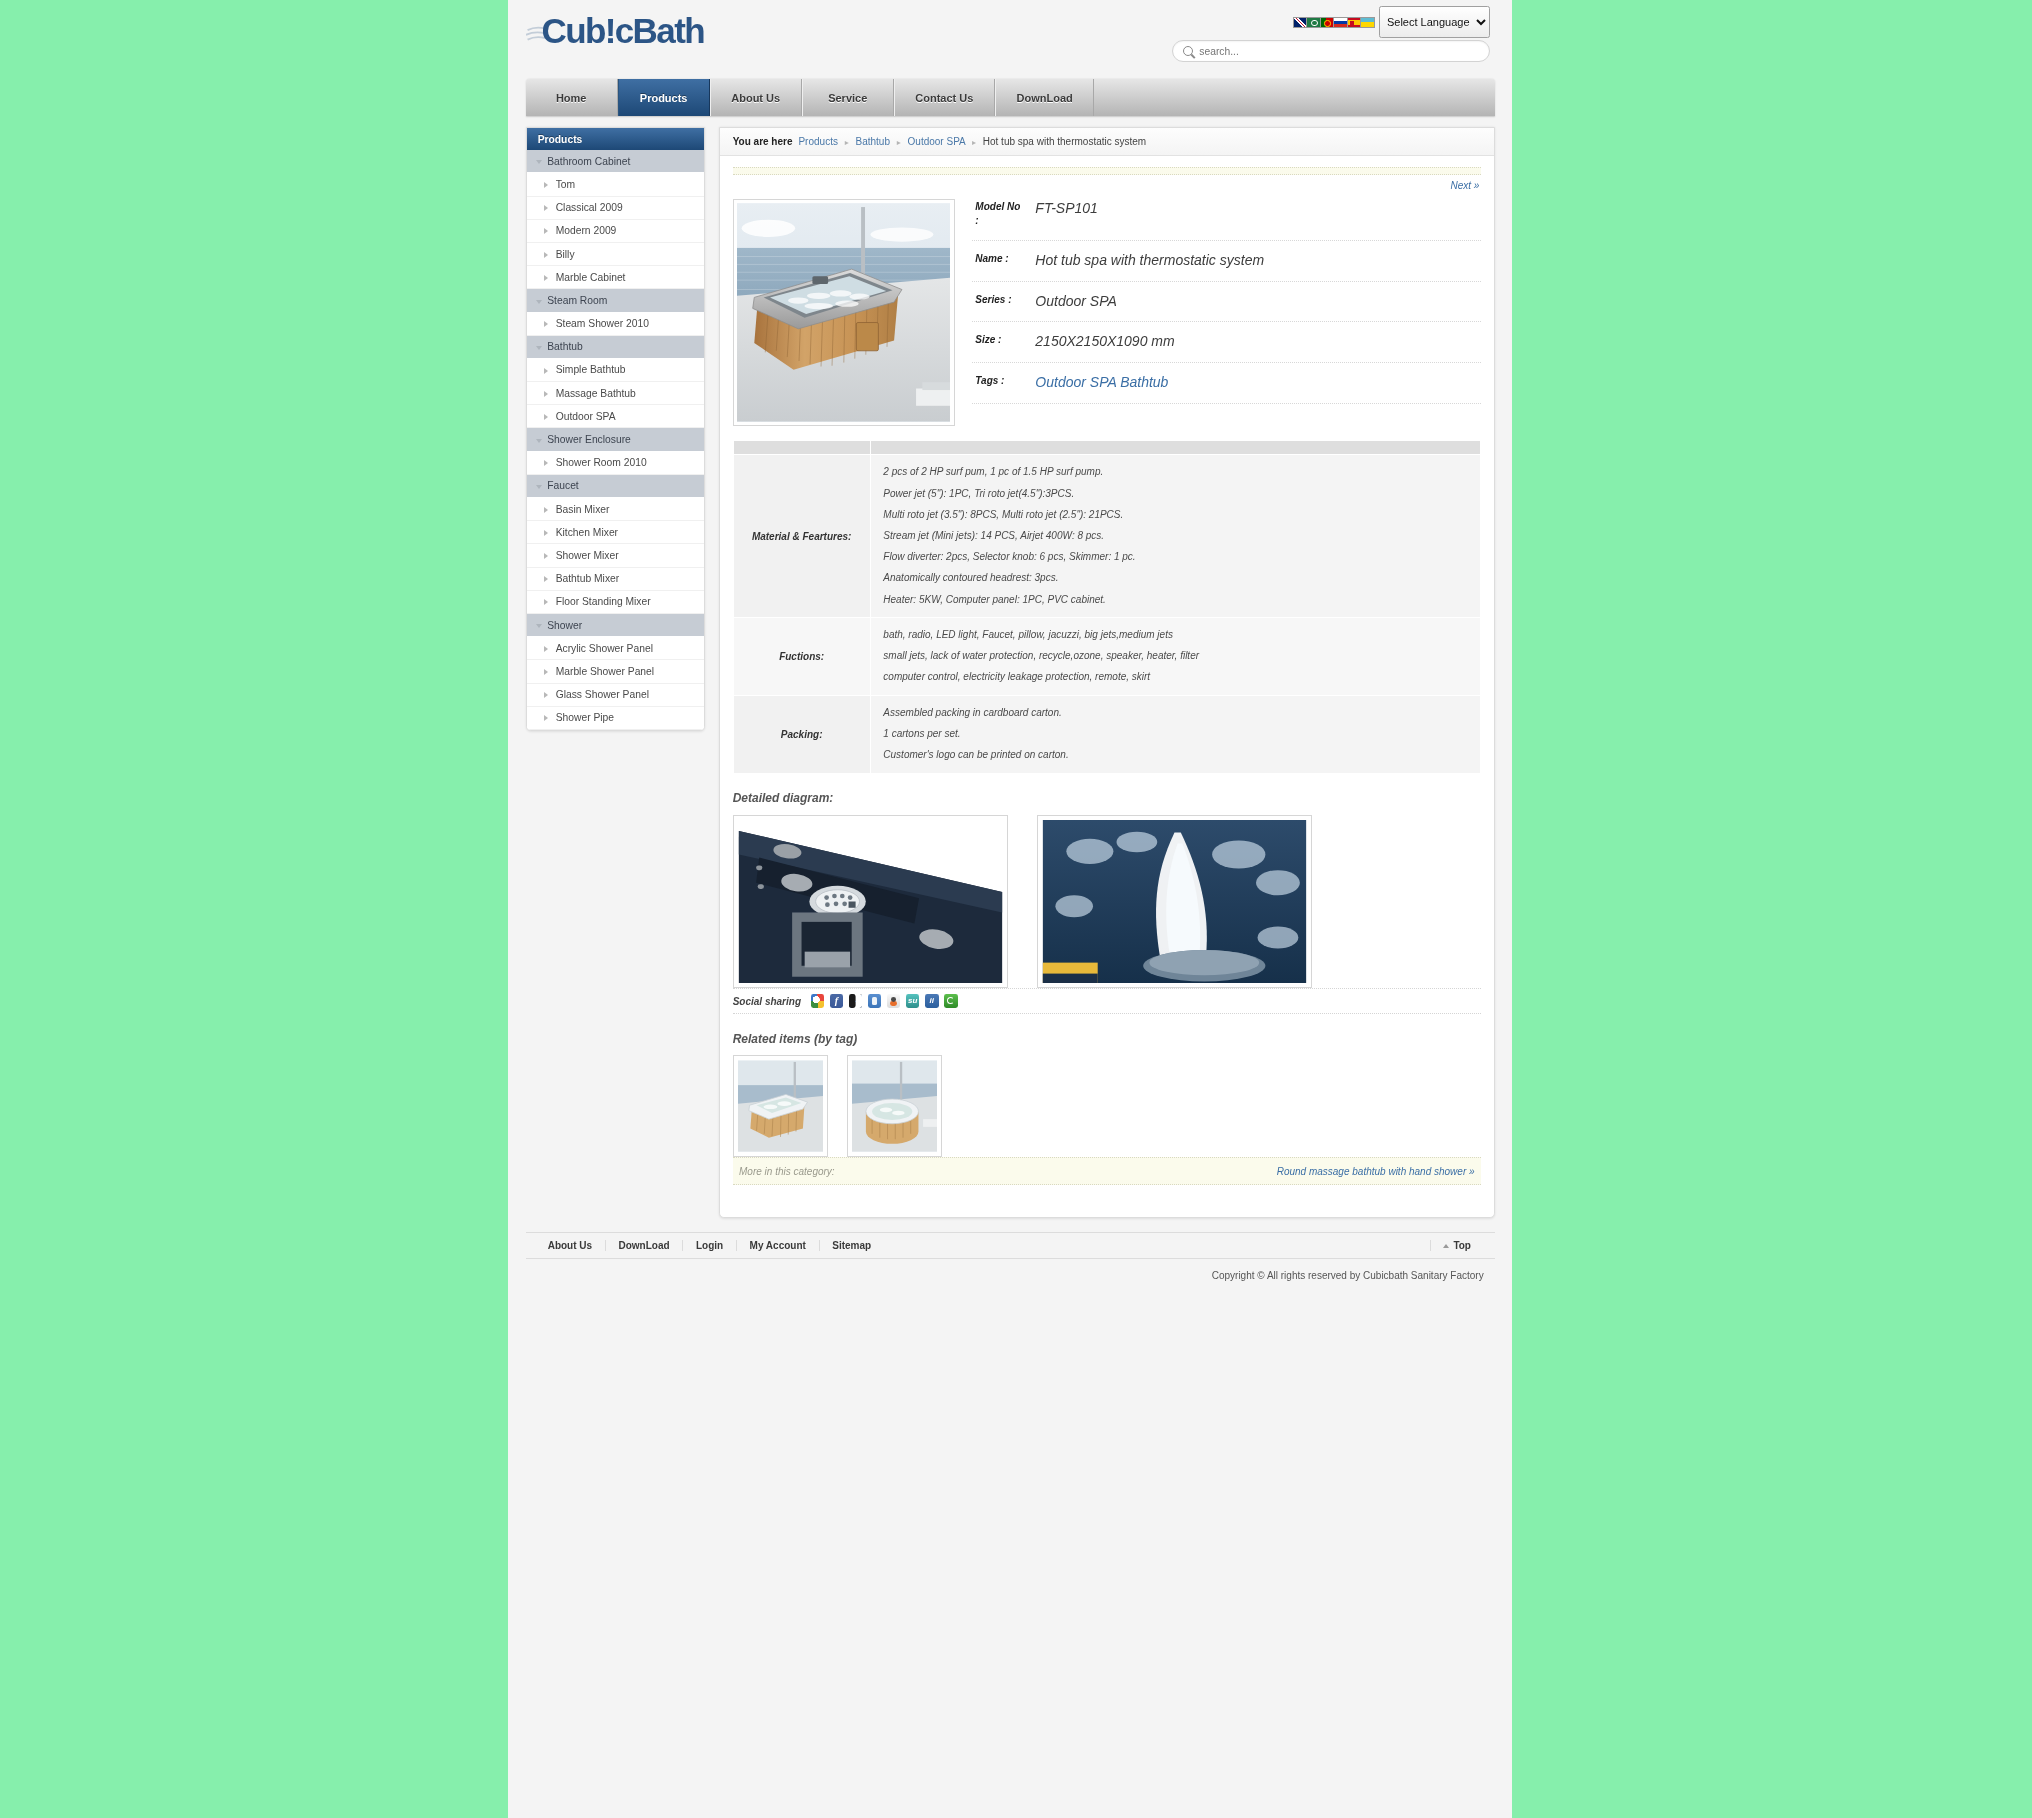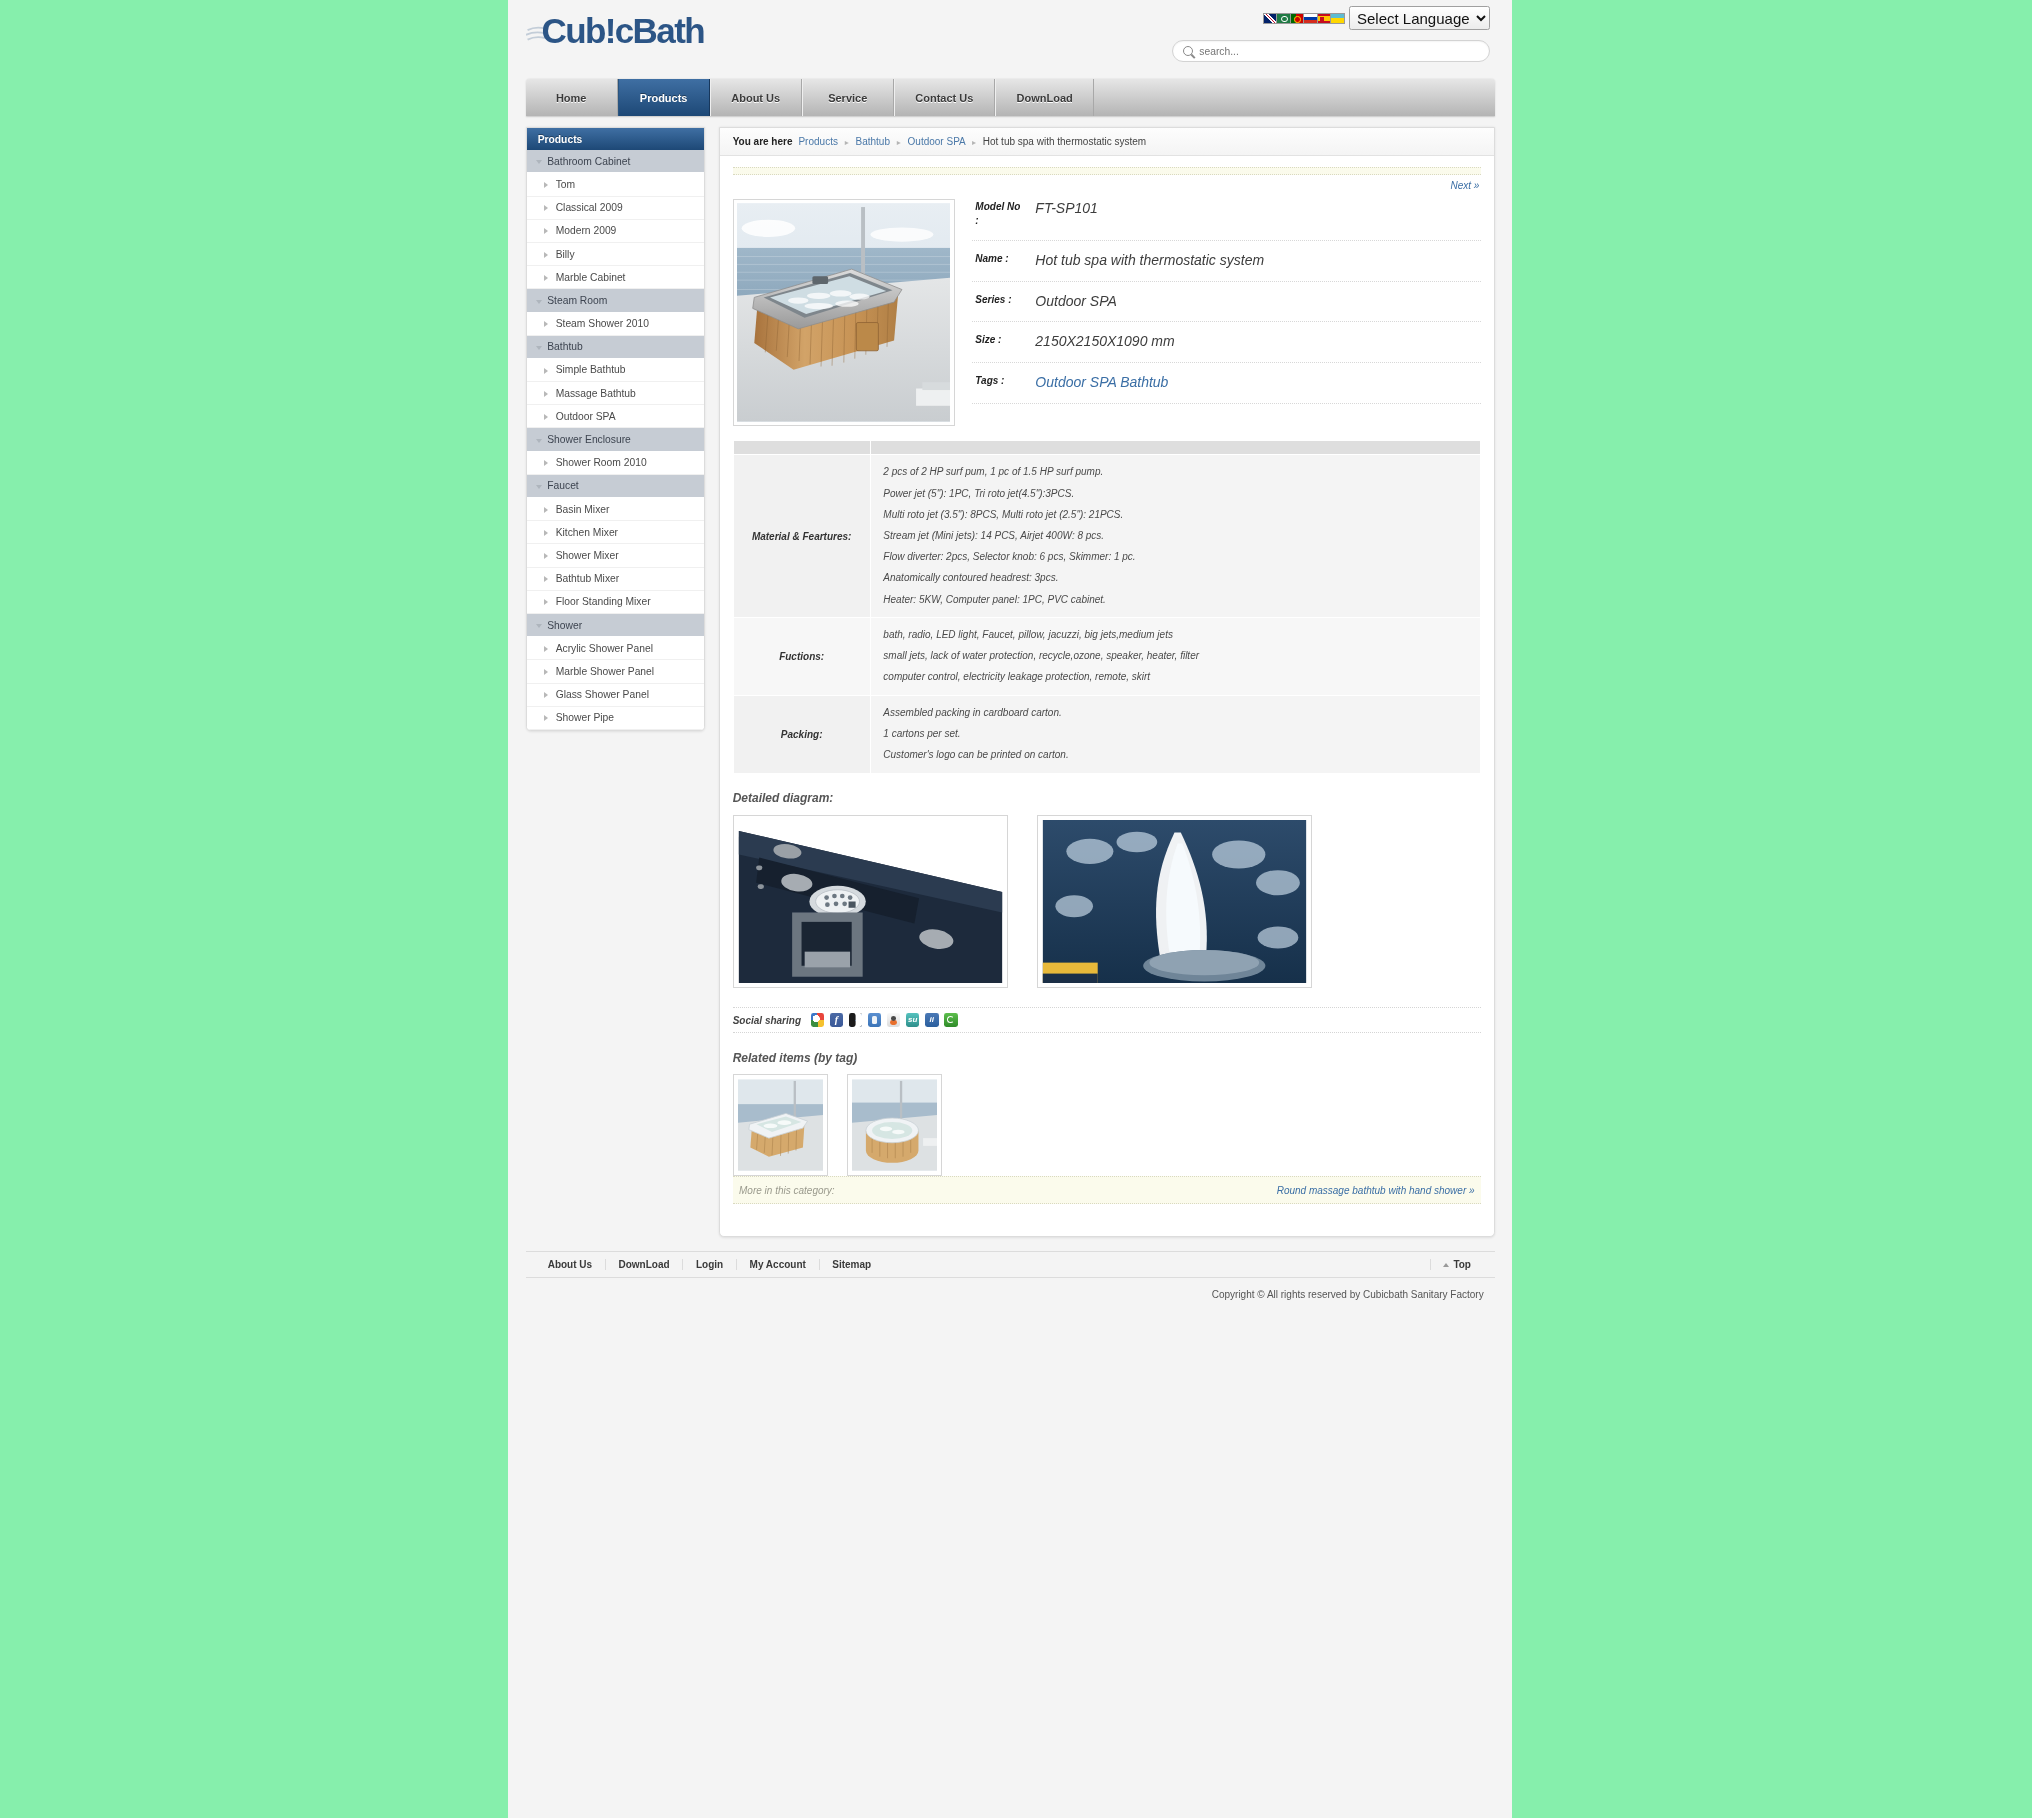--- a/index.html
+++ b/index.html
@@ -47,22 +47,22 @@
   }
   .lang-bar {
     position:absolute;
     right:22px; top:6.4px;
     display:flex;
     align-items:center;
   }
   .flag { width:14.3px; height:10.3px; display:inline-block; border:0.8px solid #999; margin-right:-0.8px; }
   .lang-select {
     margin-left:4.8px;
-    height:24px;
-    font-size:15px;
+    height:32px;
+    font-size:11px;
     font-family:"Liberation Sans", sans-serif;
     border:0.8px solid #a0a0a0;
     background:linear-gradient(#fff,#ececec);
     border-radius:2.4px;
     padding:0 3.2px;
     color:#111;
     min-width:100px;
   }
   .search-box {
     position:absolute;
@@ -244,21 +244,20 @@
   .spec-table td.v p:last-child{ margin-bottom:0; }
   
   .sect-h { font-size:12px; font-weight:bold; color:#555; margin:17.5px 0 9.5px 0; }
   .diagram-row { display:flex; gap:29px; }
   .dia-frame { border:0.8px solid #d6d6d6; padding:4px; background:#fff; }
   .dia-frame.one { width:275px; height:173px; }
   .dia-frame.two { width:275px; height:173px; }
   .dia-img { width:100%; height:100%; display:block; }
   
   .social {
-    margin-top:19px;
     border-top:0.8px dotted #d5d5d5;
     border-bottom:0.8px dotted #d5d5d5;
     padding:5.6px 0;
     display:flex; align-items:center;
   }
   .social .lbl { font-size:10px; font-weight:bold; color:#444; margin-right:9.5px; }
   .sicon { width:13.5px; height:13.5px; border-radius:2.4px; margin-right:5.6px; display:inline-block; cursor:pointer; position:relative; }
   
   .rel-row { display:flex; gap:19px; }
   .rel-frame { border:0.8px solid #d6d6d6; padding:4px; background:#fff; width:95px; height:102px; }

